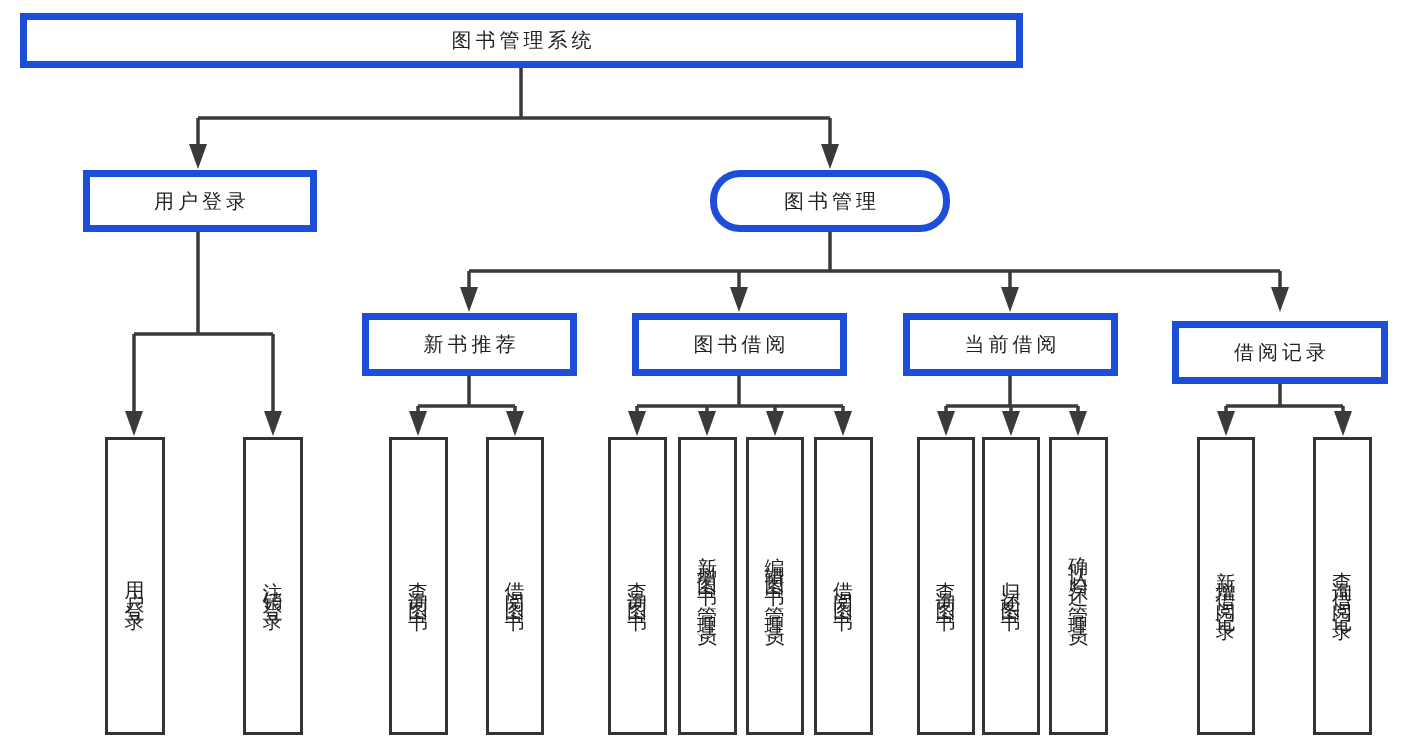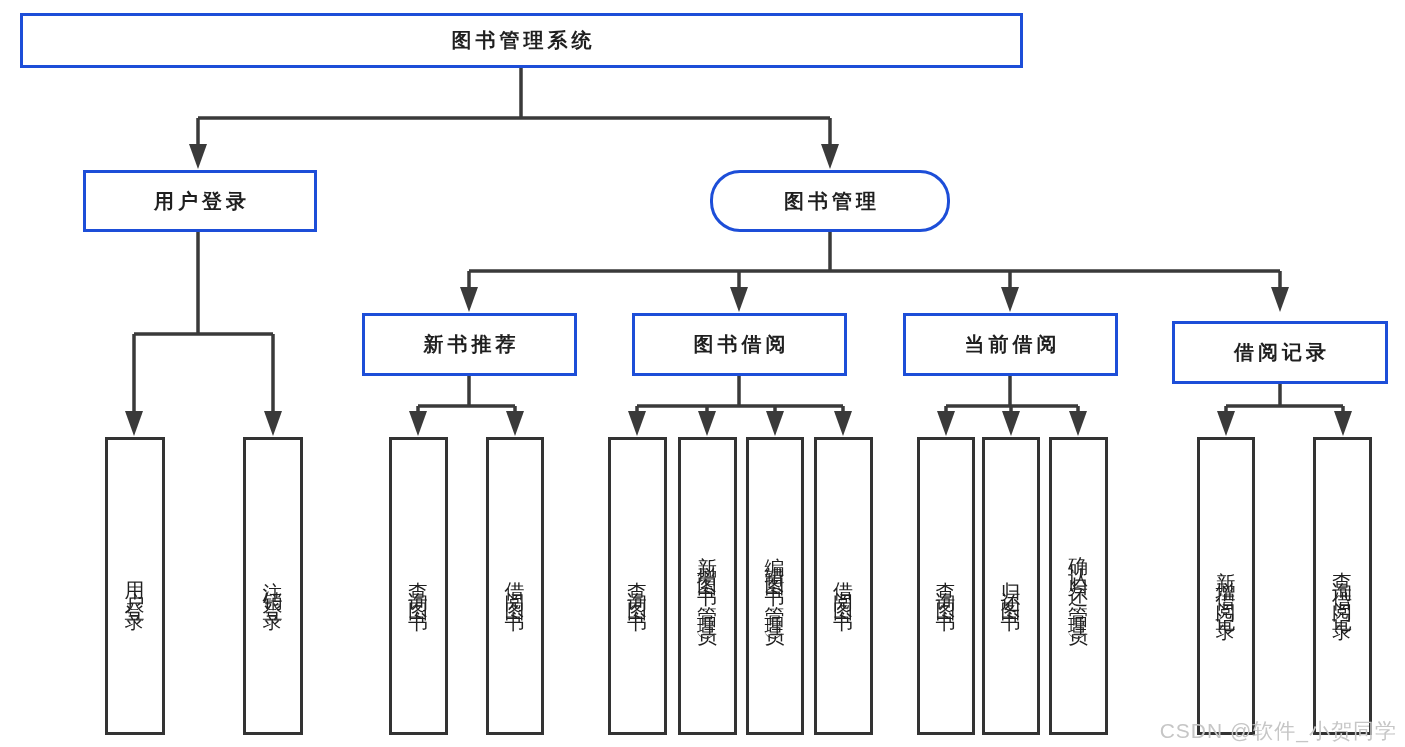--- a/index.html
+++ b/index.html
@@ -19,32 +19,31 @@
     position: absolute;
     left: 0;
     top: 0;
     width: 1405px;
     height: 747px;
     pointer-events: none;
   }
   .node {
     position: absolute;
     box-sizing: border-box;
-    border: 3px solid #1d4ed8;
+    border: 7px solid #1d4ed8;
     background: #ffffff;
     display: flex;
     align-items: center;
     justify-content: center;
     color: #1f1f1f;
     font-size: 20px;
     letter-spacing: 4px;
     text-indent: 4px; 
     white-space: nowrap;
     z-index: 2;
-    font-weight: bold;
   }
   .leaf {
     position: absolute;
     box-sizing: border-box;
     border: 3px solid #333333;
     background: #ffffff;
     display: flex;
     align-items: center;
     justify-content: center;
     z-index: 2;
@@ -225,15 +224,14 @@
     <span class="v-label">确认归还（管理员）</span>
   </div>
 
   <div class="leaf" style="left:1197px; top:437px; width:58px; height:298px;">
     <span class="v-label">新增借阅记录</span>
   </div>
   <div class="leaf" style="left:1313px; top:437px; width:59px; height:298px;">
     <span class="v-label">查询借阅记录</span>
   </div>
 
-  <div class="watermark">CSDN @软件_小贺同学</div>
 
 </div>
 
 </body></html>

